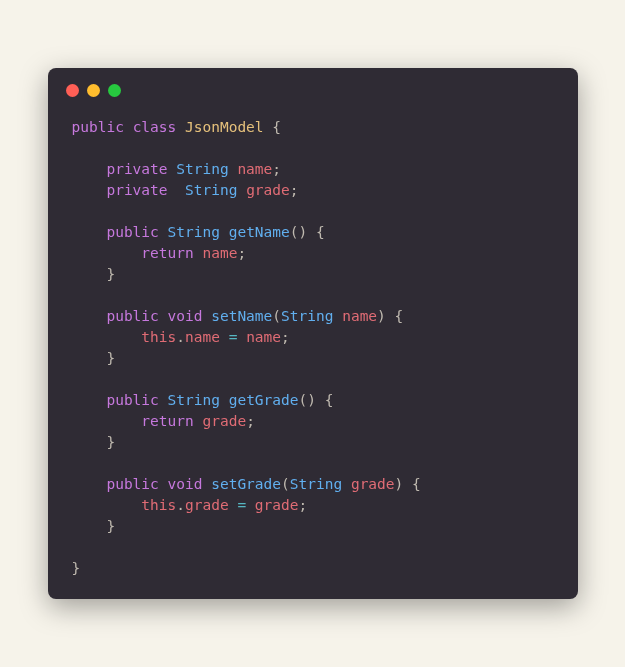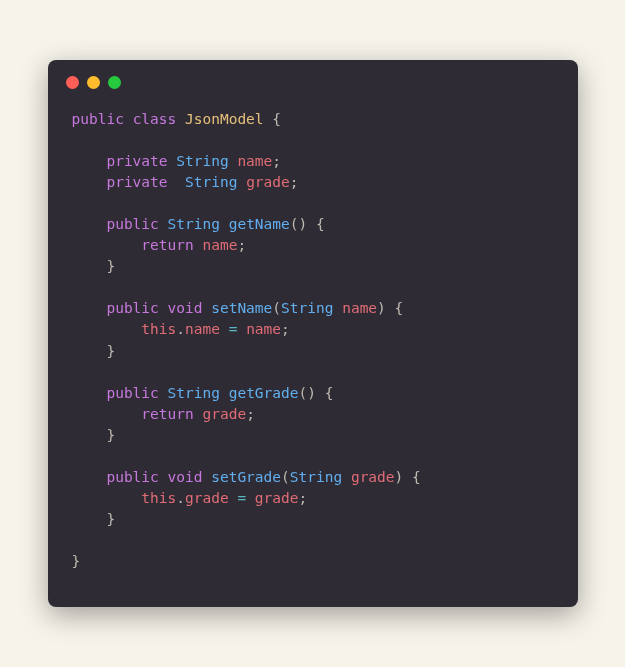--- a/index.html
+++ b/index.html
@@ -11,21 +11,21 @@
       font-family: 'Menlo', 'Monaco', 'Consolas', monospace;
       display: flex;
       align-items: center;
       justify-content: center;
     }
     .window {
       width: 530px;
       background: #2f2b34;
       border-radius: 8px;
       box-shadow: 0 8px 28px rgba(0,0,0,0.35);
-      padding-bottom: 27px;
+      padding-bottom: 12px;
     }
     .titlebar {
       display: flex;
       align-items: center;
       padding: 16px 18px 8px 18px;
       gap: 8px;
     }
     .dot {
       width: 13px;
       height: 13px;

